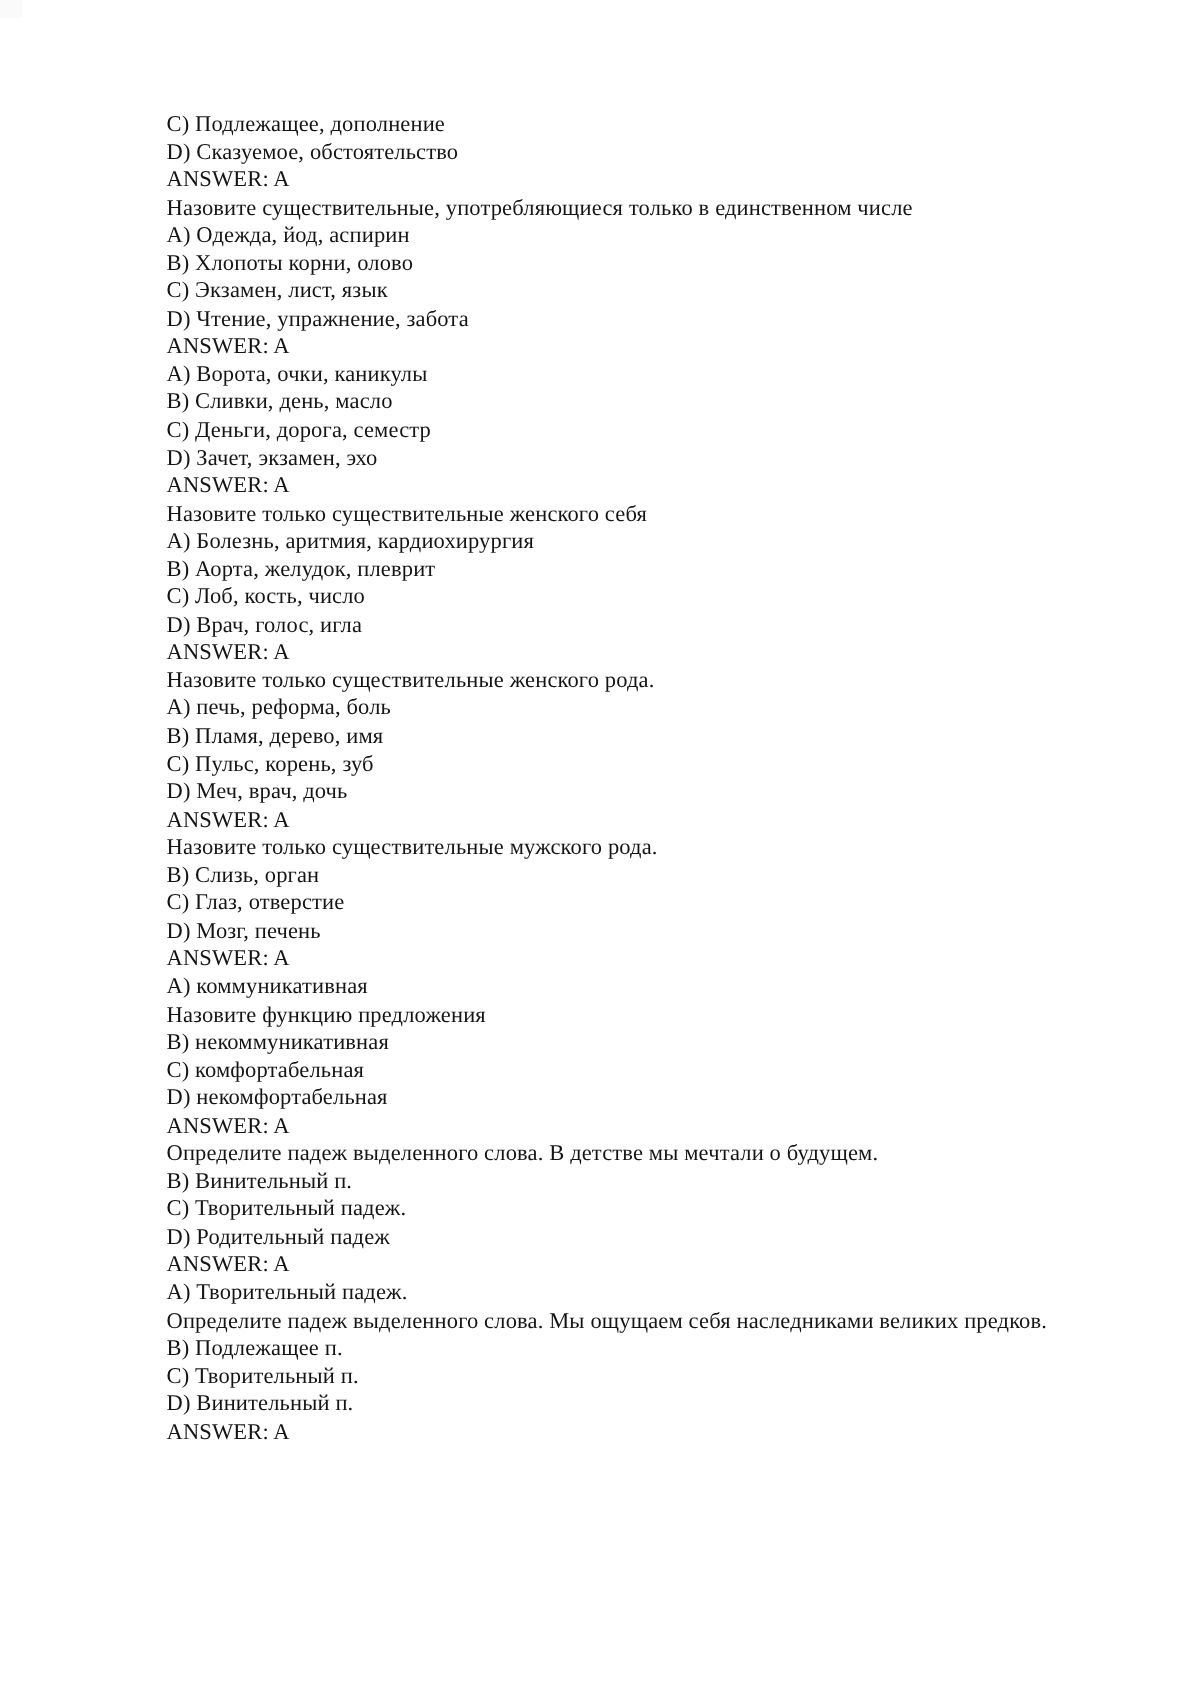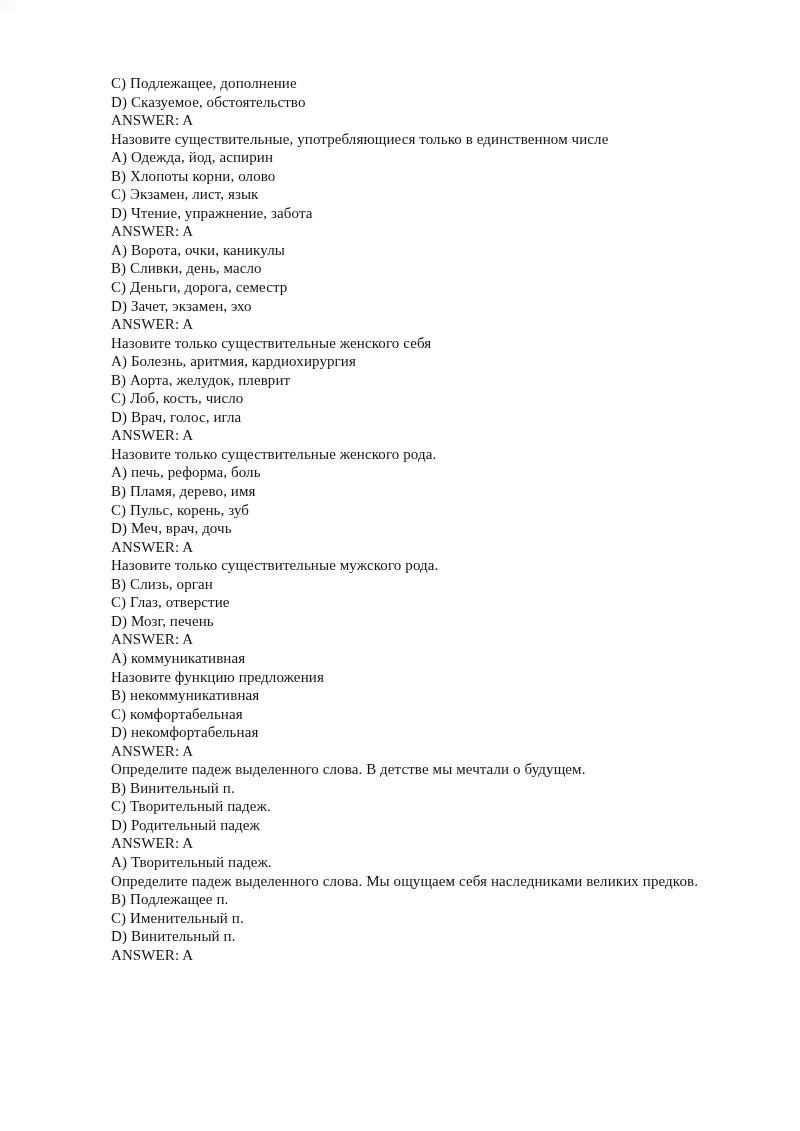--- a/index.html
+++ b/index.html
@@ -84,17 +84,17 @@
       <div class="line">D) некомфортабельная</div>
       <div class="line">ANSWER: A</div>
       <div class="line">Определите падеж выделенного слова. В детстве мы мечтали о будущем.</div>
       <div class="line">B) Винительный п.</div>
       <div class="line">C) Творительный падеж.</div>
       <div class="line">D) Родительный падеж</div>
       <div class="line">ANSWER: A</div>
       <div class="line">A) Творительный падеж.</div>
       <div class="line">Определите падеж выделенного слова. Мы ощущаем себя наследниками великих предков.</div>
       <div class="line">B) Подлежащее п.</div>
-      <div class="line">C) Именительный п.</div>
+      <div class="line">C) Творительный п.</div>
       <div class="line">D) Винительный п.</div>
       <div class="line">ANSWER: A</div>
     </div>
 </div>
 
 </body></html>

